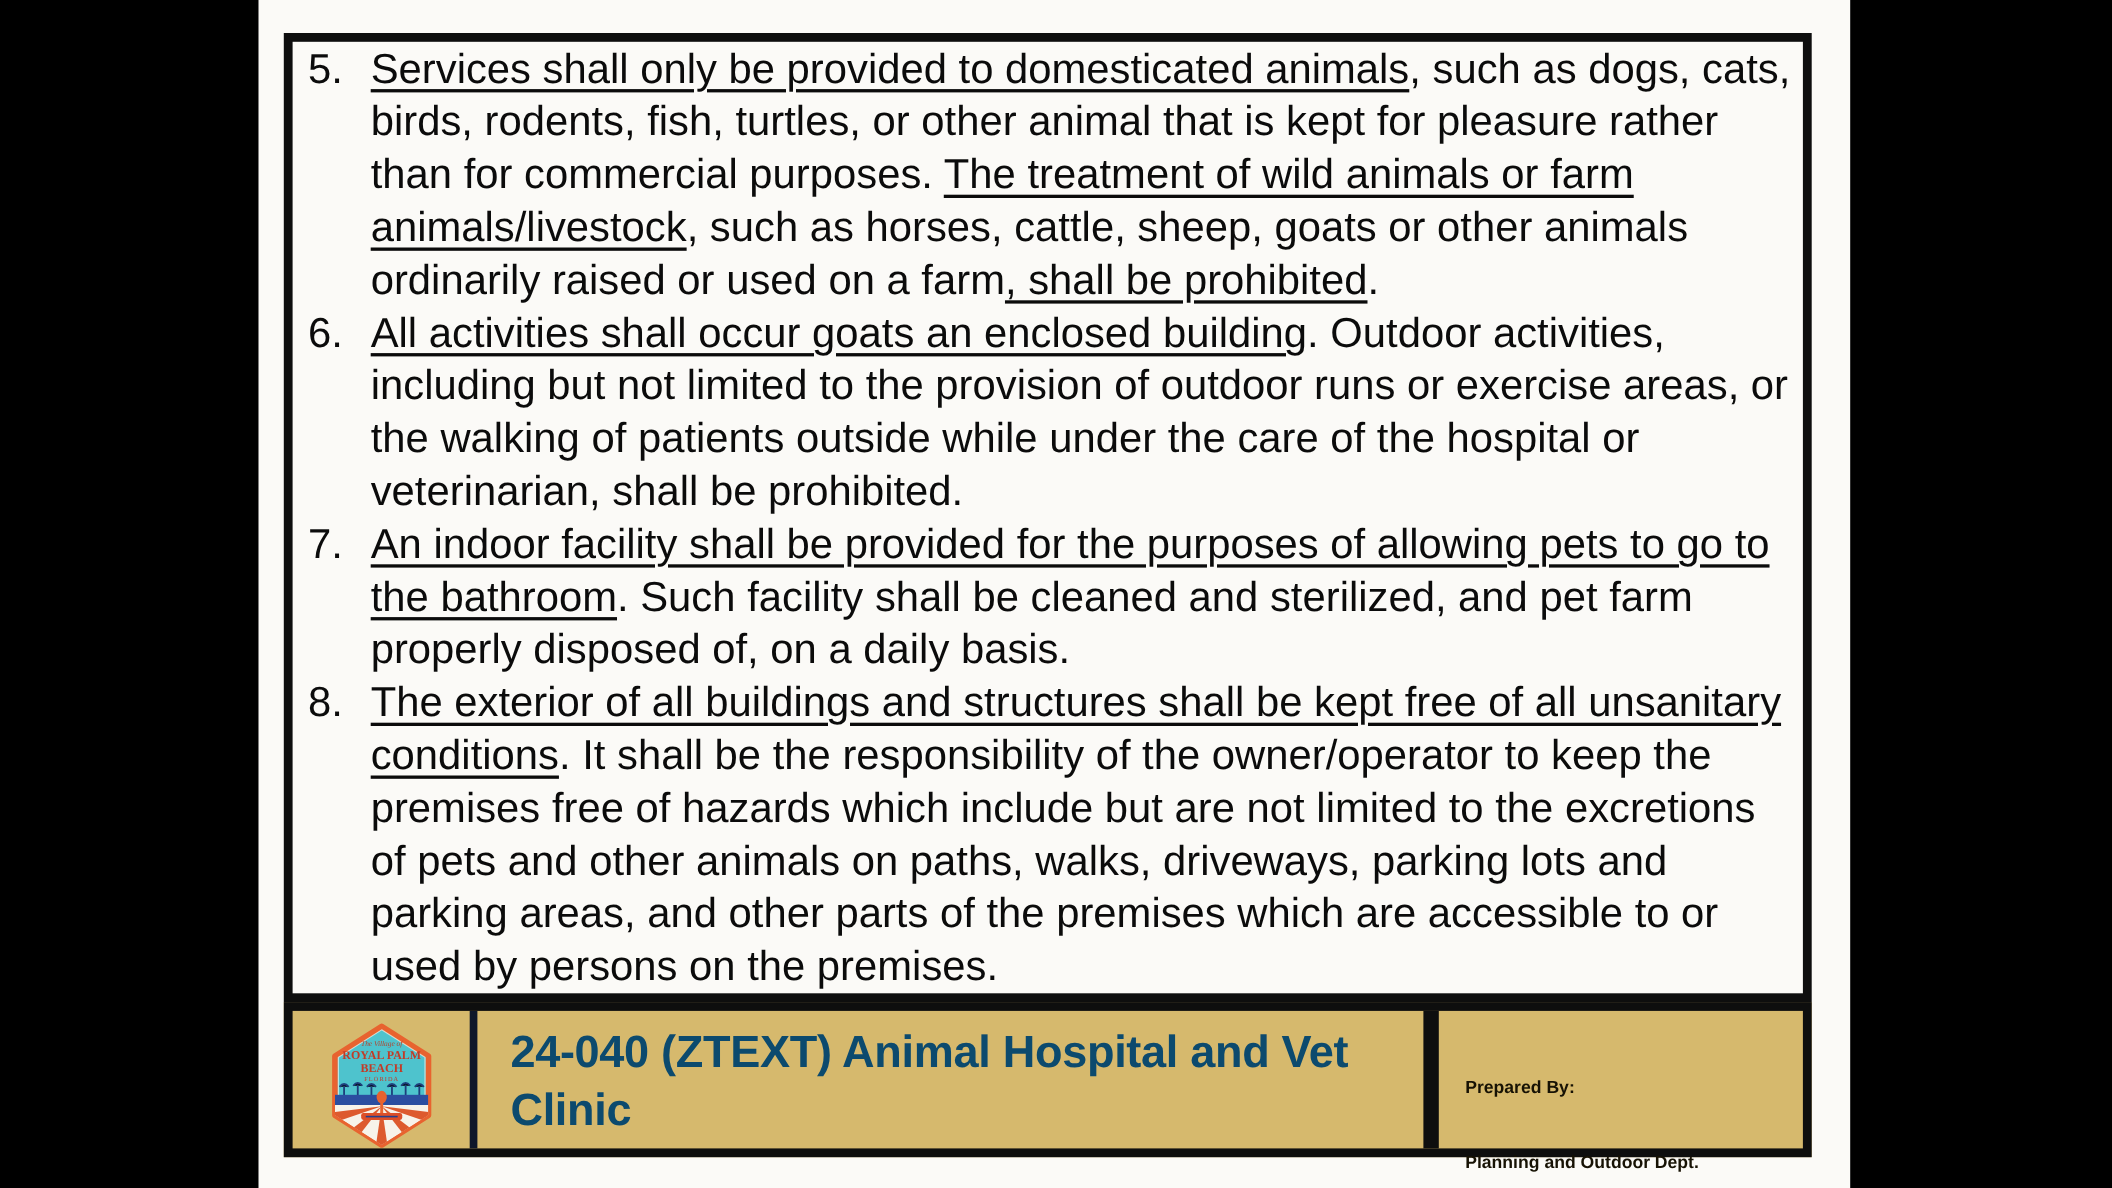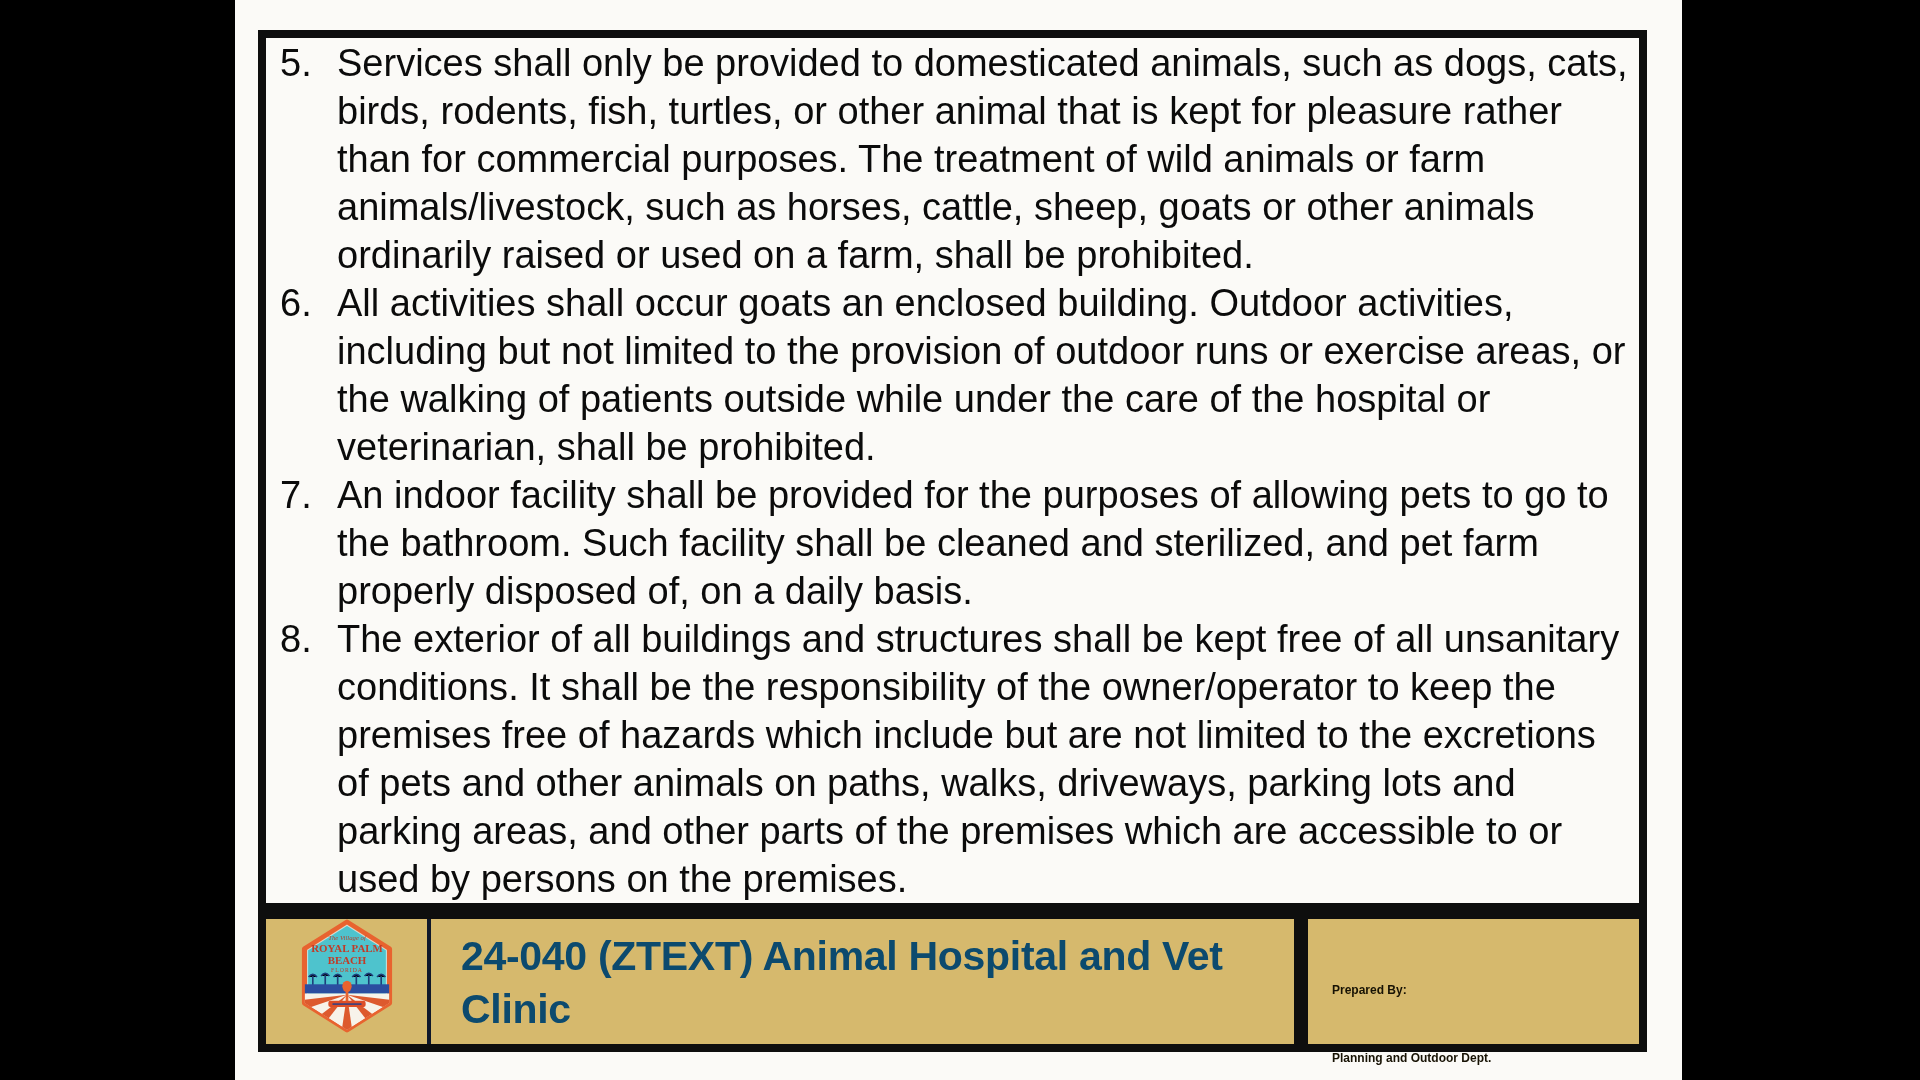--- a/index.html
+++ b/index.html
@@ -7,31 +7,31 @@
        font-family:"Liberation Sans",sans-serif;}
   .slide{position:absolute;left:235px;top:0;width:1447px;height:1080px;
          background:#fbfaf7;}
   .content-box{position:absolute;left:23px;top:30px;width:1389px;height:881px;
          border:8px solid #0e0e0e;background:#fbfaf7;box-sizing:border-box;
          padding:1px 6px 0 14px;}
   .list{font-size:38px;line-height:48px;color:#0b0b0b;}
   .item{display:flex;}
   .num{width:57px;flex:none;}
   .itext{flex:1;padding-right:4px;}
-  .u{text-decoration-thickness:3px;text-underline-offset:6px;}
+  .u{text-decoration:underline;text-decoration-thickness:3px;text-underline-offset:6px;}
   .footer{position:absolute;left:23px;top:911px;width:1389px;height:141px;
          border:8px solid #0e0e0e;background:#d6b96d;box-sizing:border-box;
          display:flex;}
-  .logo-cell{width:161px;flex:none;border-right:4px solid #0f172a;
-         display:flex;align-items:flex-start;justify-content:center;}
+  .logo-cell{width:161px;flex:none;border-right:7px solid #0f172a;
+         display:flex;align-items:flex-end;justify-content:center;}
   .title-cell{flex:1;padding:11px 8px 0 30px;font-weight:bold;font-size:41px;
          line-height:53px;color:#0c4a6e;letter-spacing:-0.3px;}
   .prepared-cell{width:345px;flex:none;border-left:14px solid #0e0e0e;
          box-sizing:border-box;padding:15px 4px 0 24px;font-weight:bold;
-         font-size:12px;line-height:22.5px;color:#171204;white-space:pre;}
+         font-size:16px;line-height:22.5px;color:#171204;white-space:pre;}
 </style>
 </head>
 <body>
 
 <div class="slide">
 
   <div class="content-box">
     <div class="list">
 
       <div class="item">

